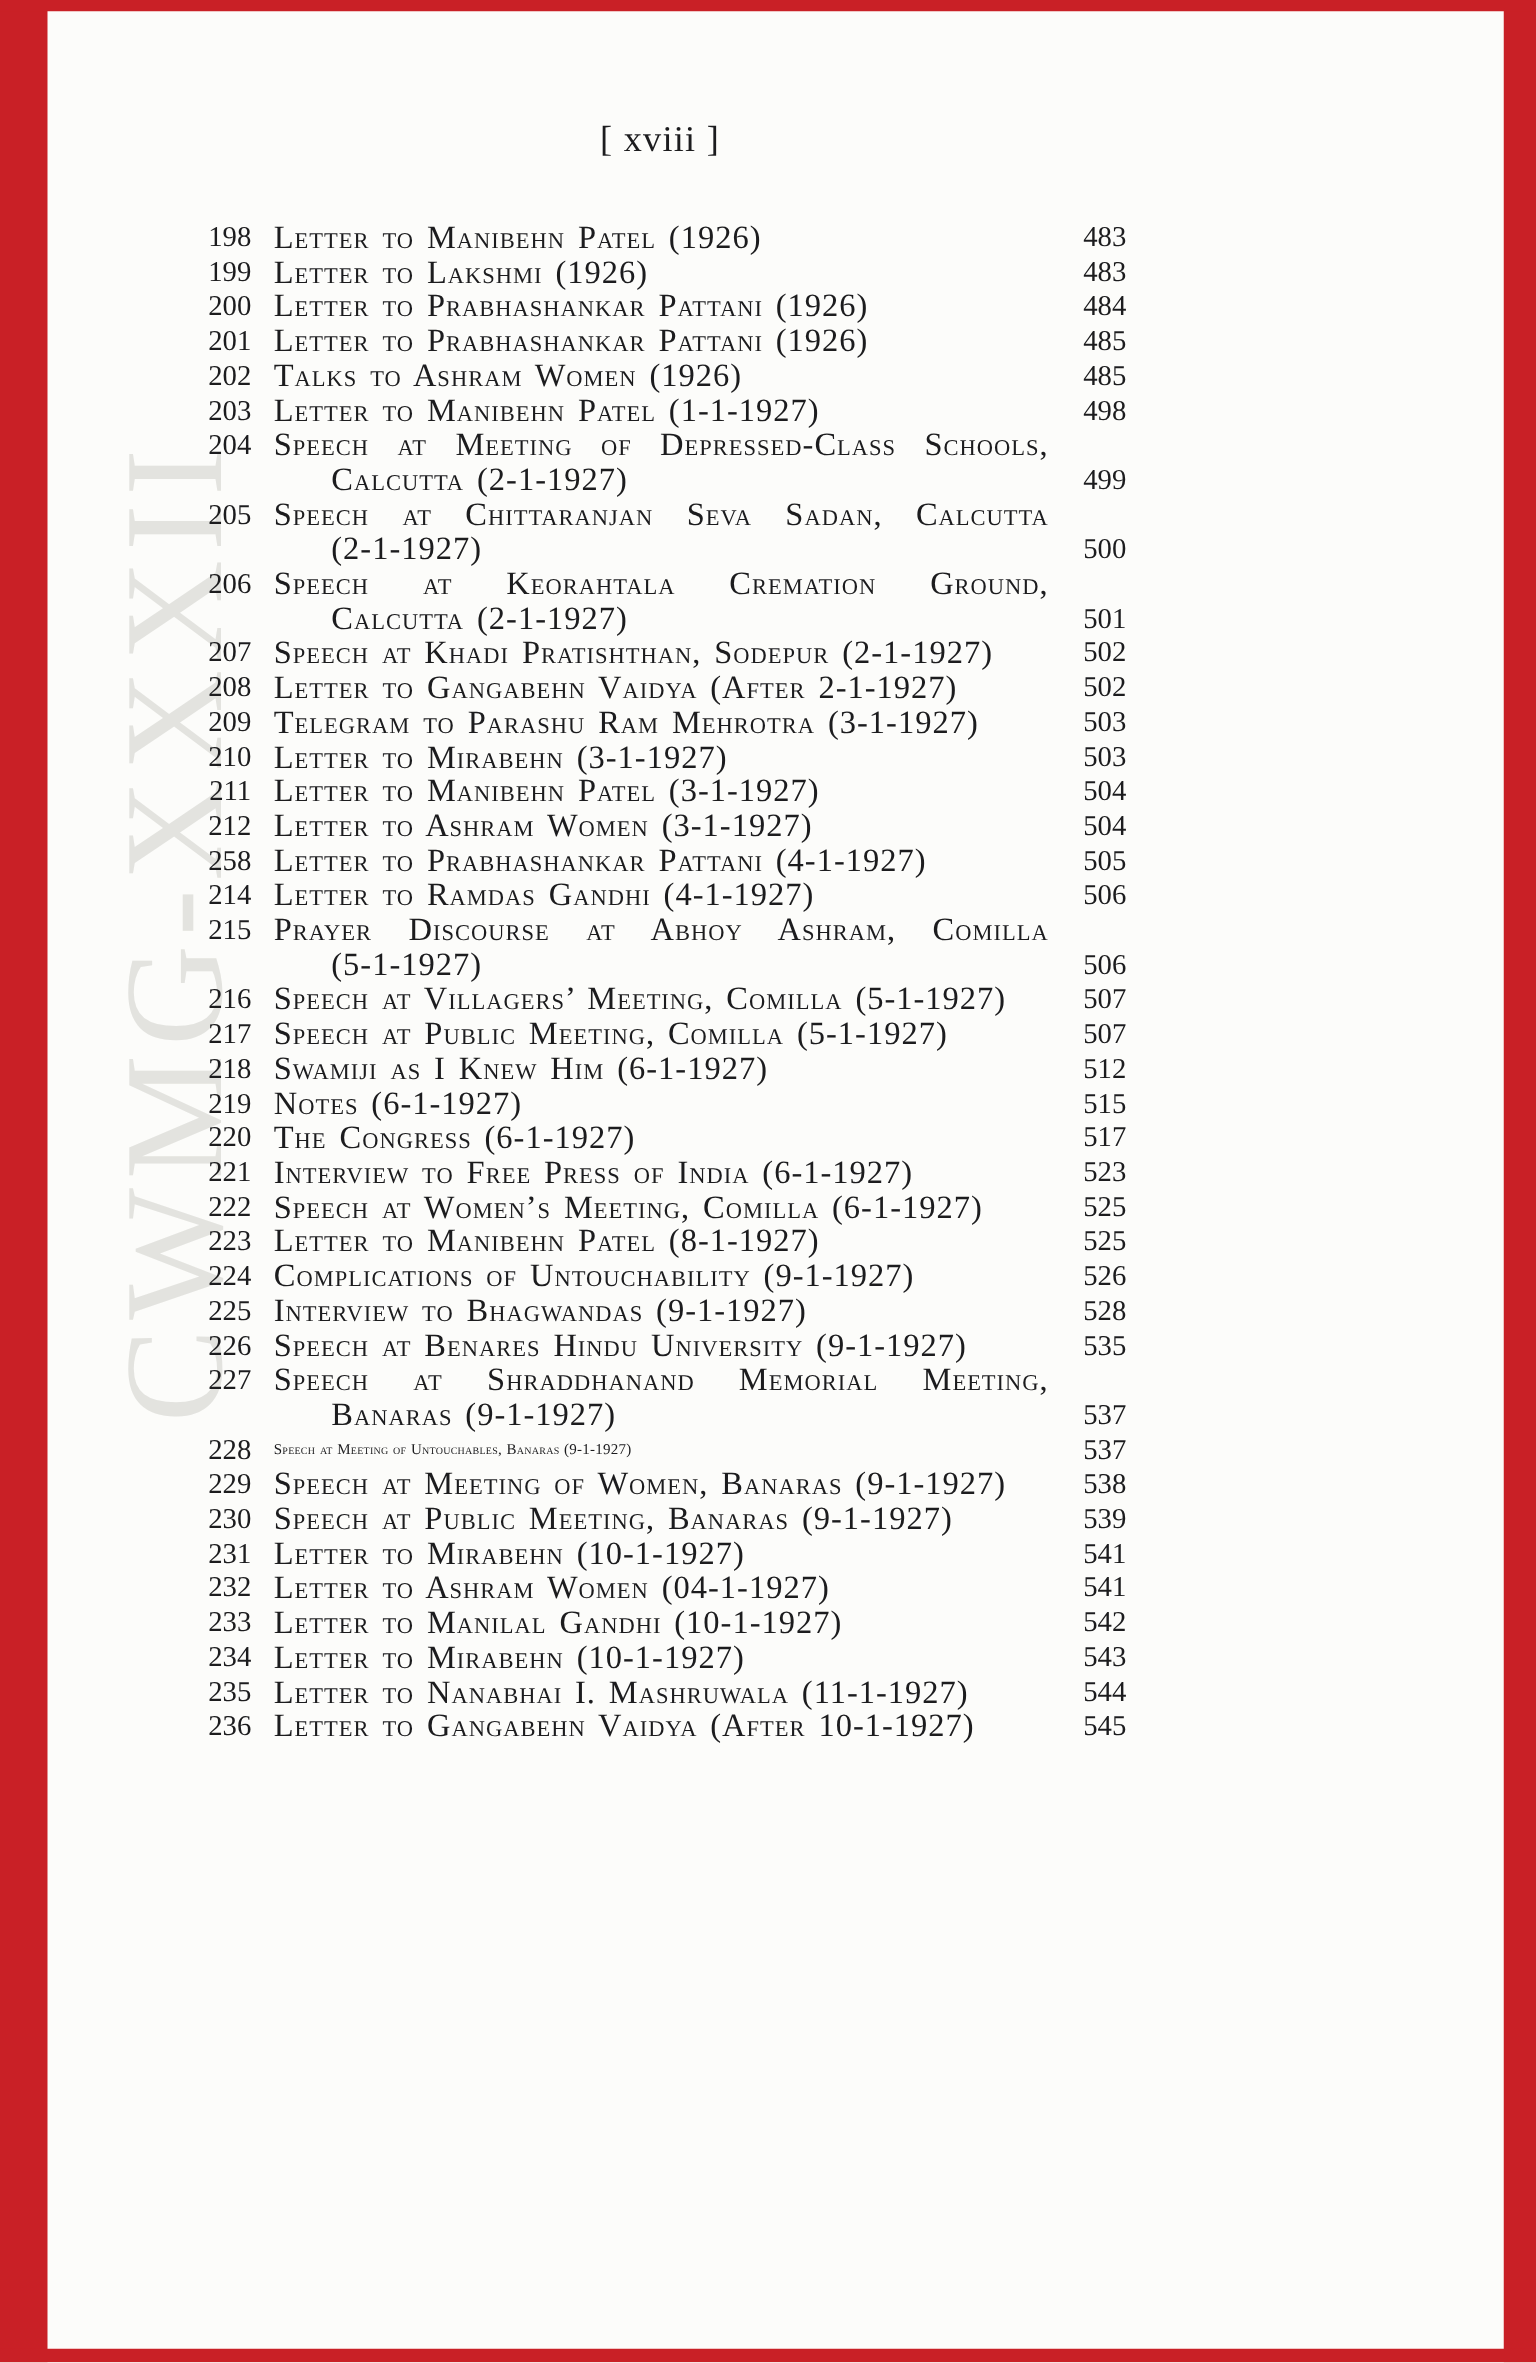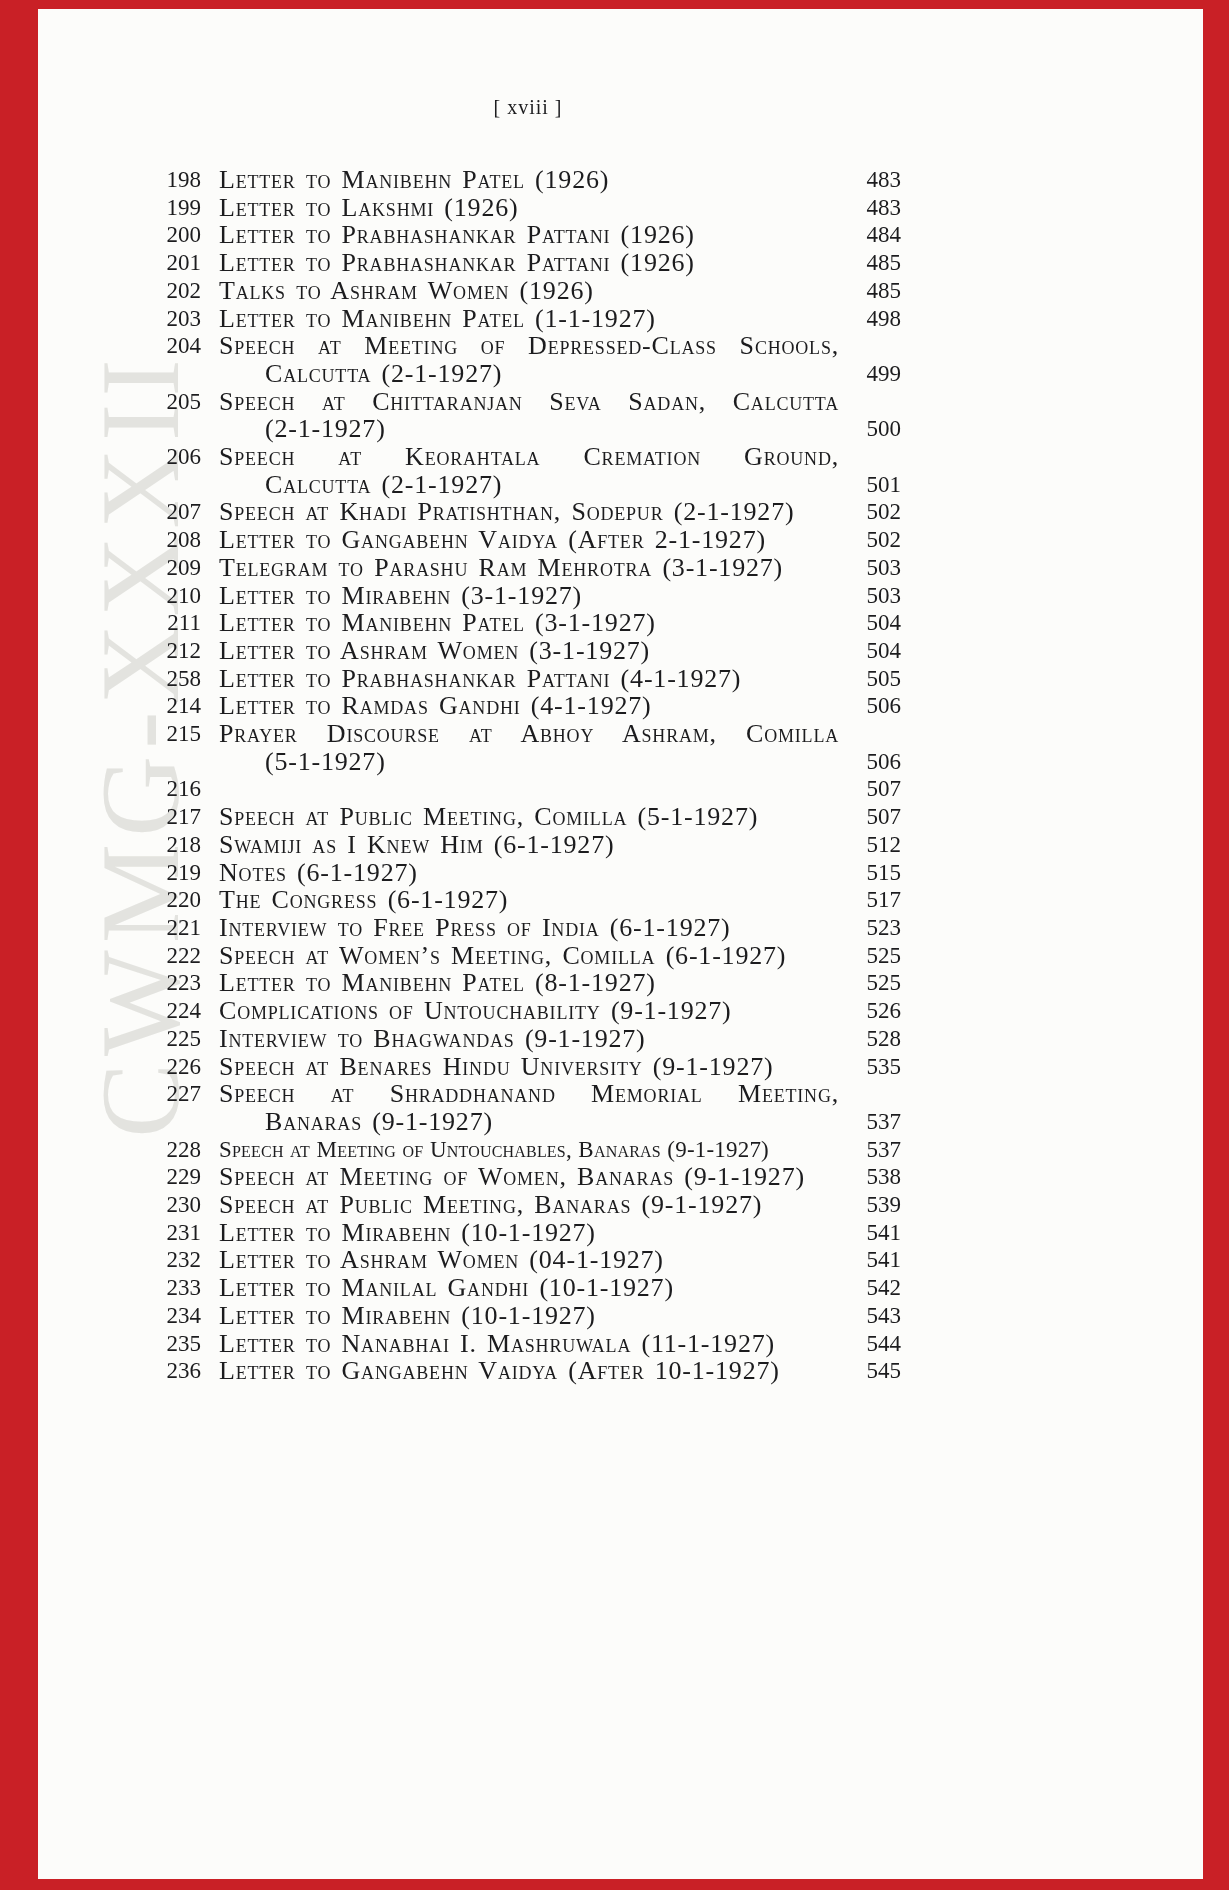--- a/index.html
+++ b/index.html
@@ -50,21 +50,21 @@
   .content {
     position: relative;
     z-index: 1;
     padding: 96px 0 0 155px;
     width: 901px; 
   }
 
   .page-header {
     width: 746px;
     text-align: center;
-    font-size: 20px;
+    font-size: 29px;
     color: var(--ink);
     margin-bottom: 18px;
     letter-spacing: 1px;
   }
 
   .toc { width: 746px; margin-top: 47px; }
 
   .entry {
     display: flex;
     align-items: flex-start;
@@ -100,21 +100,21 @@
   }
   .line.justify {
     white-space: normal;
     text-align: justify;
     text-align-last: justify;
   }
   .line.cont {
     padding-left: 46px;
   }
   .line.tight {
-    font-size: 23px;
+    font-size: 12px;
     letter-spacing: 0.2px;
     word-spacing: 0.5px;
   }
 </style>
 </head>
 <body>
 
 <div class="sheet">
 
   <div class="edge edge-left"></div>
@@ -253,20 +253,23 @@
         <div class="entry">
           <div class="num">215</div>
           <div class="title">
             <div class="line justify">Prayer Discourse at Abhoy Ashram, Comilla</div>
             <div class="line cont">(5-1-1927)</div>
           </div>
           <div class="pg">506</div>
         </div>
         <div class="entry">
           <div class="num">216</div>
+          <div class="title">
+            <div class="line">Speech at Villagers’ Meeting, Comilla (5-1-1927)</div>
+          </div>
           <div class="pg">507</div>
         </div>
         <div class="entry">
           <div class="num">217</div>
           <div class="title">
             <div class="line">Speech at Public Meeting, Comilla (5-1-1927)</div>
           </div>
           <div class="pg">507</div>
         </div>
         <div class="entry">

